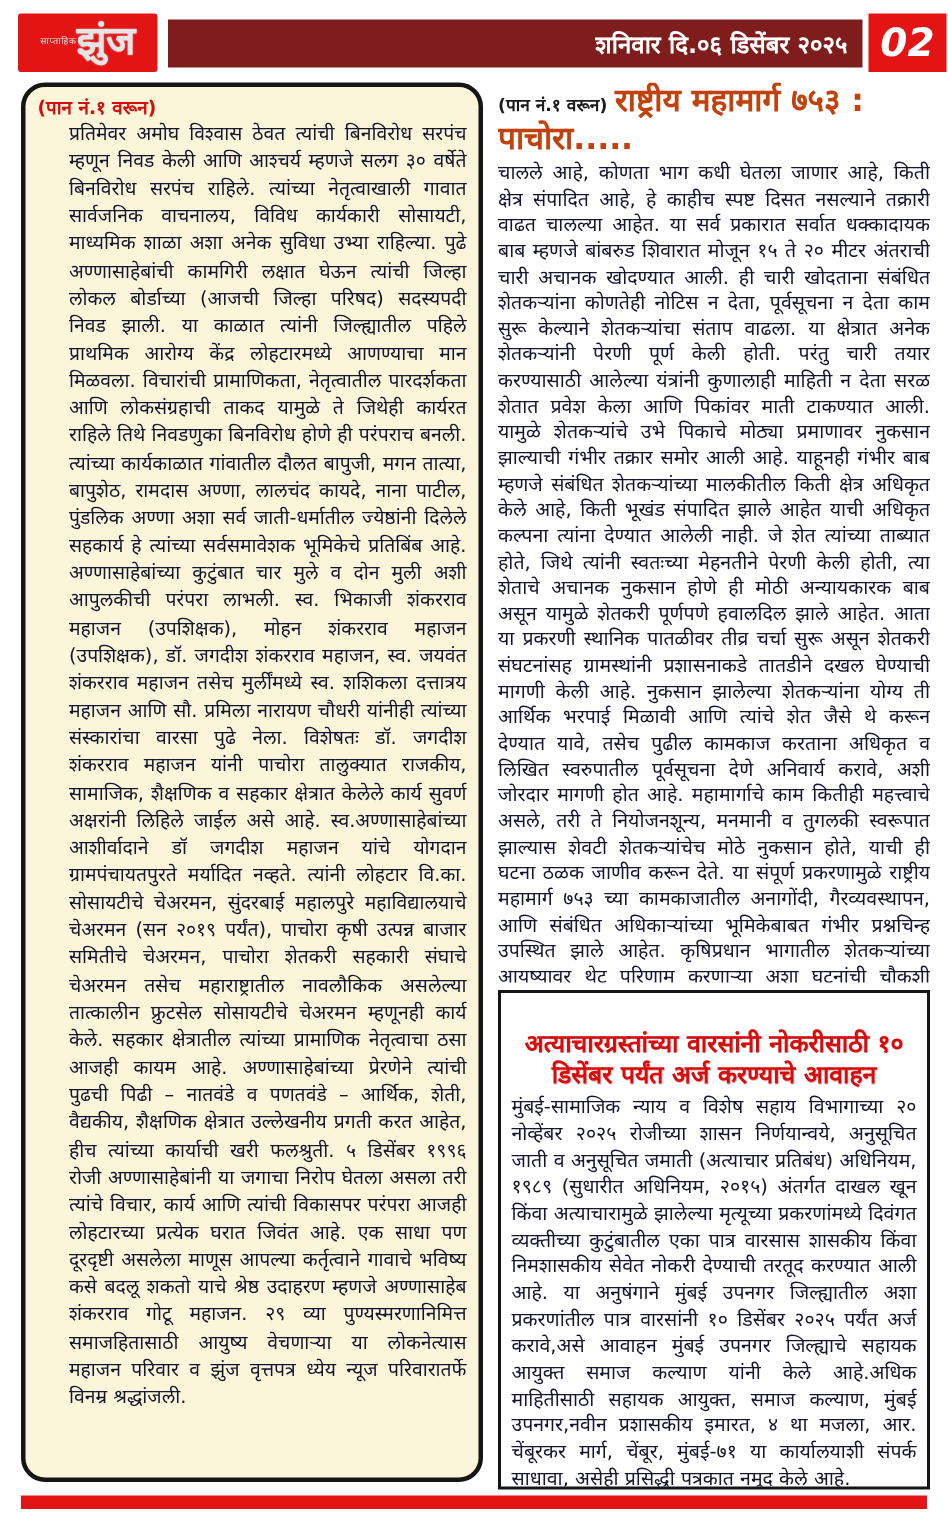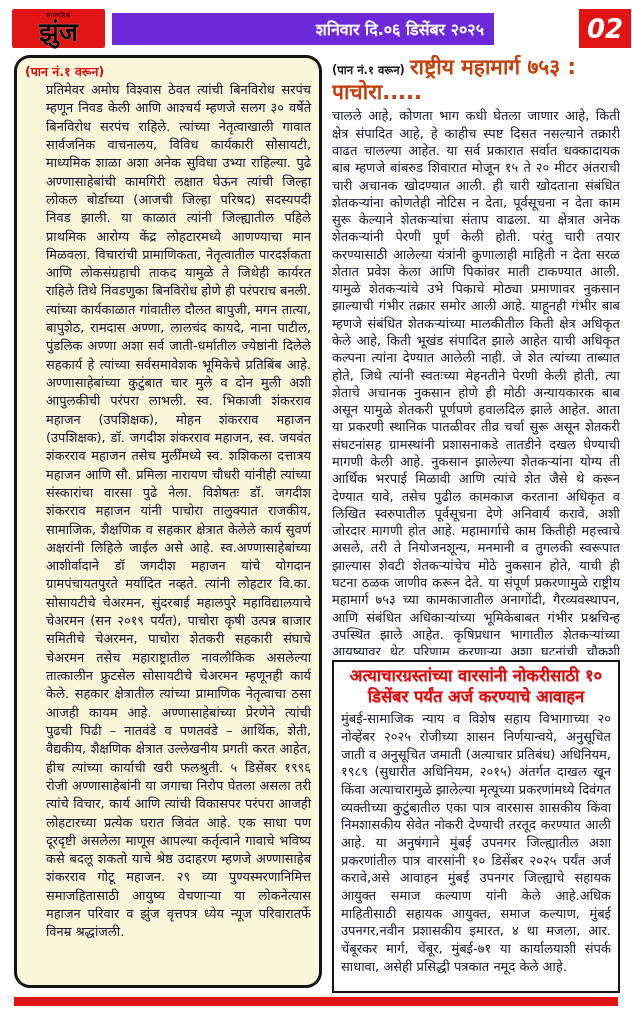--- a/index.html
+++ b/index.html
@@ -7,29 +7,29 @@
     position:relative;
     width:632px;height:1024px;
     background:#ffffff;
     font-family:"DejaVu Sans", sans-serif;
     overflow:hidden;
     color:#15152e;
   }
   
   .logo-box{
     position:absolute;left:12px;top:9px;width:93px;height:39px;
-    background:#e31414;color:#000000;
-    display:flex;flex-direction:column;align-items:center;justify-content:center;
-    line-height:1;border-radius:2px;
+    background:#e31414;color:#e5e5e5;
+    display:flex;flex-direction:row;align-items:center;justify-content:center;
+    line-height:1;border-radius:2px;font-family:Liberation Mono, monospace;
   }
   .logo-top{font-size:6px;letter-spacing:.5px;margin-bottom:1px;}
   .logo-main{font-size:26px;font-weight:bold;text-shadow:0 0 1px #fff;}
   .date-bar{
-    position:absolute;left:112px;top:13px;width:382px;height:32px;
-    background:#6d28d9;color:#ffffff;
+    position:absolute;left:112px;top:13px;width:463px;height:32px;
+    background:#7f1d1d;color:#ffffff;
     display:flex;align-items:center;justify-content:flex-end;
     font-size:16px;font-weight:bold;padding-right:10px;box-sizing:border-box;
   }
   .page-num{
     position:absolute;left:579px;top:9px;width:52px;height:39px;
     background:#e31414;color:#ffffff;
     display:flex;align-items:center;justify-content:center;
     font-size:26px;font-weight:bold;font-style:italic;
   }
   
@@ -64,20 +64,21 @@
     border:2.5px solid #151515;
     box-sizing:border-box;
     padding:4px 7px;
     background:#ffffff;
     overflow:hidden;
   }
   .notice-headline{
     color:#d60d0d;font-weight:bold;font-size:16.5px;line-height:1.25;
     text-align:center;margin-bottom:3px;
     text-shadow:.5px .5px 0 #f6b3b3;
+    margin-top:20px;
   }
   .notice-body{
     font-size:13px;line-height:1.36;text-align:justify;color:#15152e;
   }
   
   .bottom-bar{
     position:absolute;left:14px;top:997px;width:604px;height:9px;
     background:#e31414;
   }
 </style>

